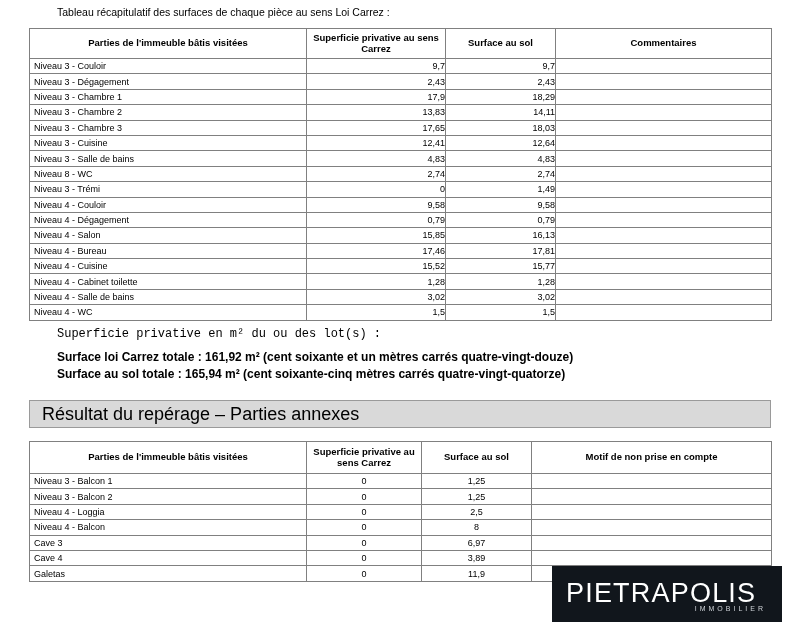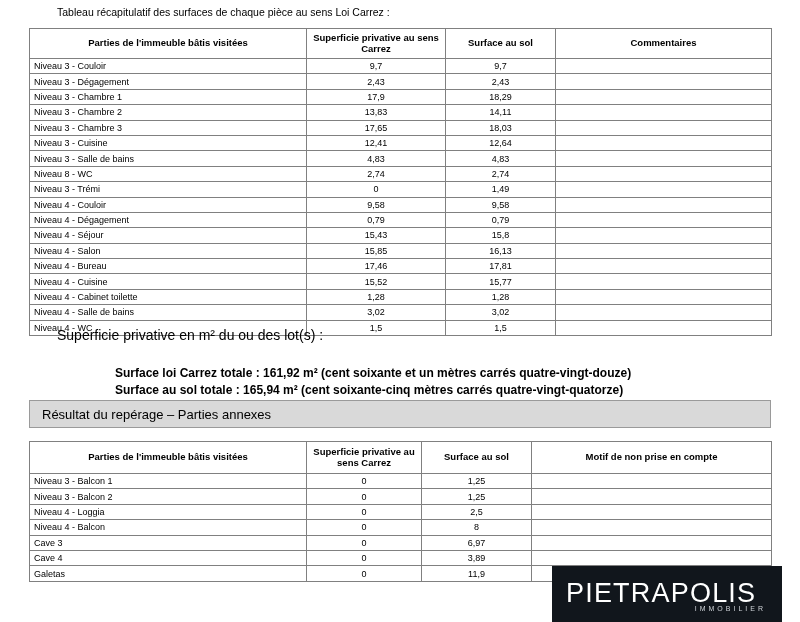--- a/index.html
+++ b/index.html
@@ -49,62 +49,62 @@
     font-weight: bold;
     line-height: 1.15;
     padding: 2px 3px;
   }
   #carrez-table td {
     height: 15.4px;
     font-size: 9px;
     padding: 0 0 0 4px;
   }
   #carrez-table td.num {
-    text-align: center;
+    text-align: right;
     padding-left: 0;
   }
   #carrez-table td.comment { padding-left: 4px; }
 
   .col-desig { width: 277px; }
   .col-priv  { width: 139px; }
   .col-sol   { width: 110px; }
   .col-comm  { width: 216px; }
 
   
   .mid-block {
     position: absolute;
     left: 57px;
     top: 327px;
     width: 720px;
   }
   .mid-line-1 {
-    font-size: 14px;
-    margin-bottom: 22px;
+    font-size: 12px;
+    margin-bottom: 8px;
+    font-family: Liberation Mono, monospace;
   }
   .total-line {
     font-size: 12px;
     font-weight: bold;
-    margin-left: 58px;
     line-height: 1.45;
   }
 
   
   .banner {
     position: absolute;
     left: 29px;
     top: 400px;
     width: 742px;
     height: 28px;
     background: #d9d9d9;
     border: 1px solid #9a9a9a;
     display: flex;
     align-items: center;
   }
   .banner-text {
-    font-size: 13px;
+    font-size: 18px;
     padding-left: 12px;
     color: #000;
   }
 
   
   #annexes-table {
     position: absolute;
     left: 29px;
     top: 441px;
     width: 742px;
@@ -242,26 +242,20 @@
         <td class="num">9,58</td>
         <td class="comment"></td>
       </tr>
       <tr>
         <td>Niveau 4 - Dégagement</td>
         <td class="num">0,79</td>
         <td class="num">0,79</td>
         <td class="comment"></td>
       </tr>
       <tr>
-        <td>Niveau 4 - Séjour</td>
-        <td class="num">15,43</td>
-        <td class="num">15,8</td>
-        <td class="comment"></td>
-      </tr>
-      <tr>
         <td>Niveau 4 - Salon</td>
         <td class="num">15,85</td>
         <td class="num">16,13</td>
         <td class="comment"></td>
       </tr>
       <tr>
         <td>Niveau 4 - Bureau</td>
         <td class="num">17,46</td>
         <td class="num">17,81</td>
         <td class="comment"></td>

